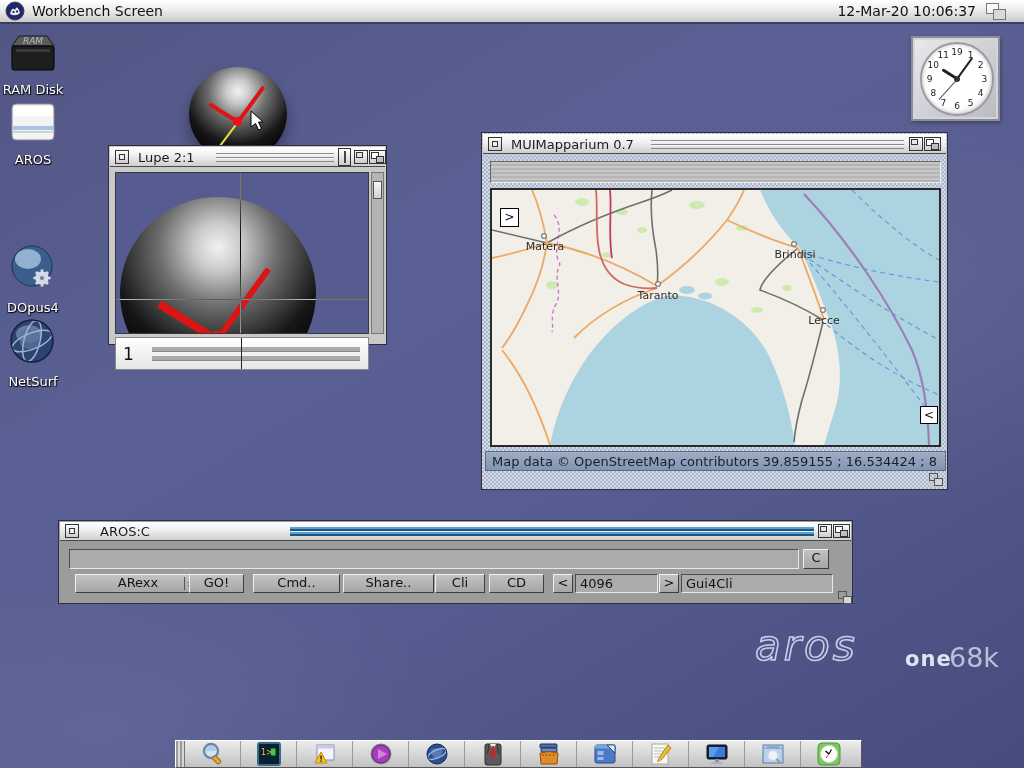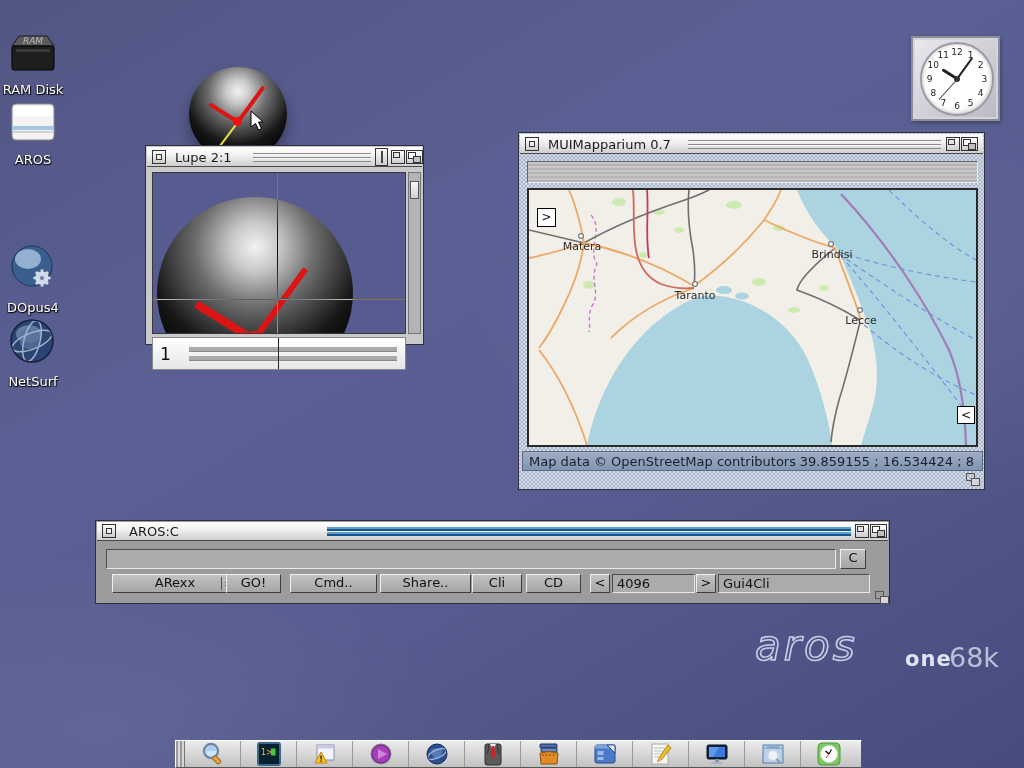--- a/index.html
+++ b/index.html
@@ -18,21 +18,21 @@
     background:linear-gradient(180deg,#ffffff 0%,#ececec 45%,#c9c9c9 100%);
     border-bottom:2px solid #3a3f66; z-index:50; }
   .sb-title { position:absolute; left:32px; top:3px; font-size:14px; color:#111; }
   .sb-clock { position:absolute; right:48px; top:3px; font-size:14px; color:#111; }
   .screen-depth { position:absolute; right:6px; top:2px; width:34px; height:19px; }
   .screen-depth .b1,.screen-depth .b2 { position:absolute; border:1px solid #777; background:rgba(255,255,255,0.5); }
   .screen-depth .b1 { left:2px; top:1px; width:13px; height:11px; }
   .screen-depth .b2 { left:9px; top:7px; width:13px; height:11px; background:#d8d8d8; }
 
   
-  .window { position:absolute; border:1px solid #2e2e3e;margin-left:37px; }
+  .window { position:absolute; border:1px solid #2e2e3e; }
   .titlebar { position:absolute; left:1px; top:1px; right:1px; height:20px;
     background:linear-gradient(180deg,#ffffff 0%,#f2f2f2 40%,#cfcfcf 100%);
     border-bottom:1px solid #4a4a4a; }
   .title-text { position:absolute; top:3px; font-size:13px; color:#1a1a1a; }
   .drag-lines { position:absolute; top:6px; height:9px;
     background:repeating-linear-gradient(to bottom,#8a8a8a 0 1px,#f8f8f8 1px 2px,transparent 2px 4px); }
   .drag-lines-blue { position:absolute; top:5px; height:9px;
     background:linear-gradient(to bottom,#5aa0d2 0 2px,#1b5688 2px 4px,transparent 4px 5px,#5aa0d2 5px 7px,#1b5688 7px 9px); }
   .gadget { position:absolute; width:14px; height:14px; top:3px;
     background:linear-gradient(180deg,#fdfdfd,#cdcdcd); border:1px solid #333; }
@@ -139,20 +139,34 @@
   .dock-item:last-child { border-right:none; }
 
   
   #cursor { position:absolute; left:250px; top:110px; z-index:99; }
 </style>
 </head>
 <body>
 
 <div id="screen">
 
+  <div id="screenbar">
+    <svg width="20" height="20" style="position:absolute;left:5px;top:1px">
+      <circle cx="10" cy="10" r="9" fill="#1b2a6e" stroke="#444" stroke-width="1"></circle>
+      <path d="M5,13 Q7,5 10,9 Q12,3 15,12 Q11,16 5,13 Z" fill="#e9e9f2"></path>
+      <circle cx="8.5" cy="11" r="1.1" fill="#111"></circle>
+        <circle cx="12" cy="10.5" r="1.1" fill="#111"></circle>
+    </svg>
+    <span class="sb-title">Workbench Screen</span>
+    <span class="sb-clock">12-Mar-20 10:06:37</span>
+    <span class="screen-depth">
+        <i class="b1"></i>
+        <i class="b2"></i>
+      </span>
+  </div>
 
   <div class="desk-icon" style="left:0;top:30px">
     <svg class="ic" width="52" height="46">
       <path d="M12,6 L40,6 L47,16 L5,16 Z" fill="#5a5a5a" stroke="#1a1a1a"></path>
       <rect x="5" y="16" width="42" height="24" rx="2" fill="#1e1e1e" stroke="#000"></rect>
       <rect x="9" y="19" width="34" height="3" fill="#3a3a3a"></rect>
       <text x="26" y="14" font-size="9" font-style="italic" fill="#b8b8b8" text-anchor="middle">RAM</text>
     </svg>
     <span class="lbl">RAM Disk</span>
   </div>
@@ -344,21 +358,21 @@
         <i class="back"></i>
         <i class="front"></i>
       </span>
   </div>
 
   <div class="window" id="shellwin">
     <div class="titlebar">
       <span class="gadget g-close" style="left:5px;top:2px">
           <i></i>
         </span>
-      <span class="title-text" style="left:32px;top:2px">AROS:C</span>
+      <span class="title-text" style="left:40px;top:2px">AROS:C</span>
       <span class="drag-lines-blue" style="left:230px;width:524px"></span>
       <span class="gadget g-zoom" style="left:758px;top:2px">
           <i></i>
         </span>
       <span class="gadget g-depth" style="left:773px;top:2px">
           <i class="back"></i>
           <i class="front"></i>
         </span>
     </div>
     <div class="sunken-field" style="left:10px;top:28px;width:730px;height:20px"></div>
@@ -391,21 +405,21 @@
       <span class="clock-num" style="left:83.8%;top:30.5%">2</span>
       <span class="clock-num" style="left:89%;top:50%">3</span>
       <span class="clock-num" style="left:83.8%;top:69.5%">4</span>
       <span class="clock-num" style="left:69.5%;top:83.8%">5</span>
       <span class="clock-num" style="left:50%;top:89%">6</span>
       <span class="clock-num" style="left:30.5%;top:83.8%">7</span>
       <span class="clock-num" style="left:16.2%;top:69.5%">8</span>
       <span class="clock-num" style="left:11%;top:50%">9</span>
       <span class="clock-num" style="left:16.2%;top:30.5%">10</span>
       <span class="clock-num" style="left:30.5%;top:16.2%">11</span>
-      <span class="clock-num" style="left:50%;top:11%">12</span>
+      <span class="clock-num" style="left:50%;top:11%">19</span>
       <div class="hand" style="left:33.5px;top:17px;width:3px;height:18px;background:#222;transform:rotate(302deg)"></div>
       <div class="hand" style="left:33.8px;top:9px;width:2.4px;height:26px;background:#222;transform:rotate(36deg)"></div>
       <div class="hand" style="left:34.5px;top:7px;width:1px;height:28px;background:#555;transform:rotate(222deg)"></div>
       <div style="position:absolute;left:32px;top:32px;width:6px;height:6px;border-radius:50%;background:#333"></div>
     </div>
   </div>
 
   <svg id="brand" viewBox="0 0 260 50">
     <text x="2" y="36" font-size="42" font-style="italic" letter-spacing="3" fill="none" stroke="#c7cde6" stroke-width="1.6">aros</text>
     <text x="152" y="42" font-size="21" font-weight="bold" fill="#dfe4f2" letter-spacing="1">one</text>

